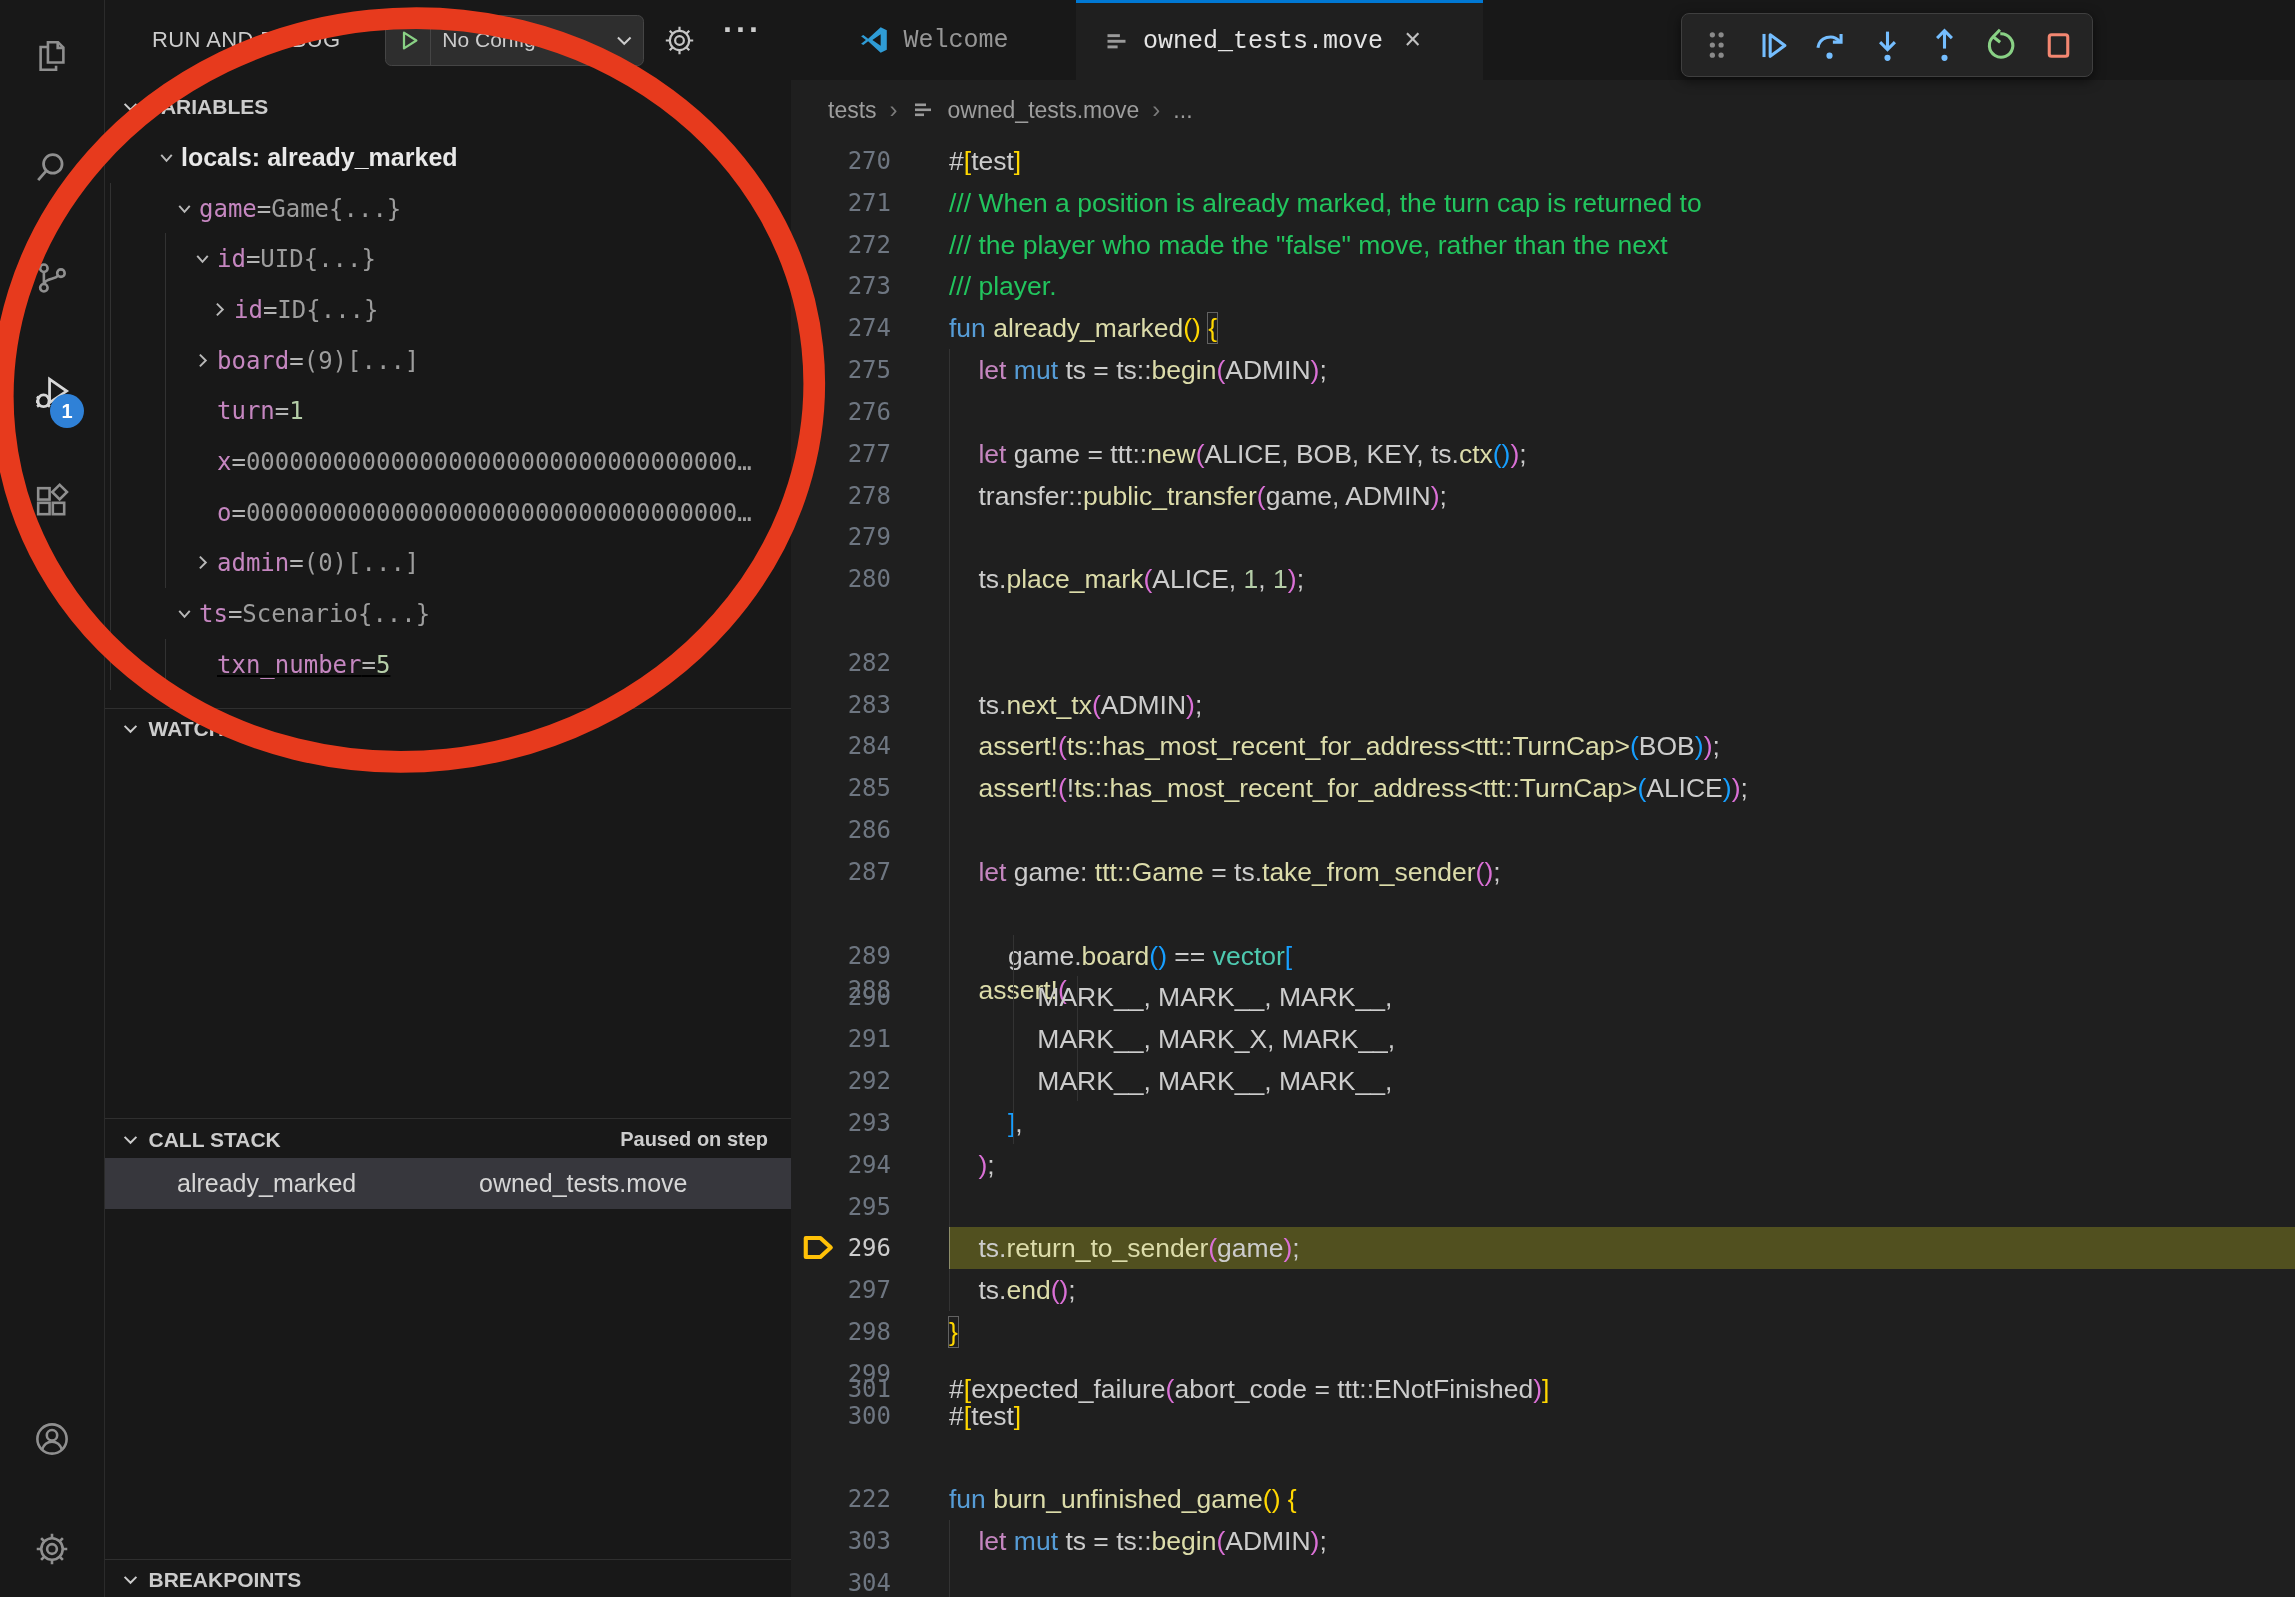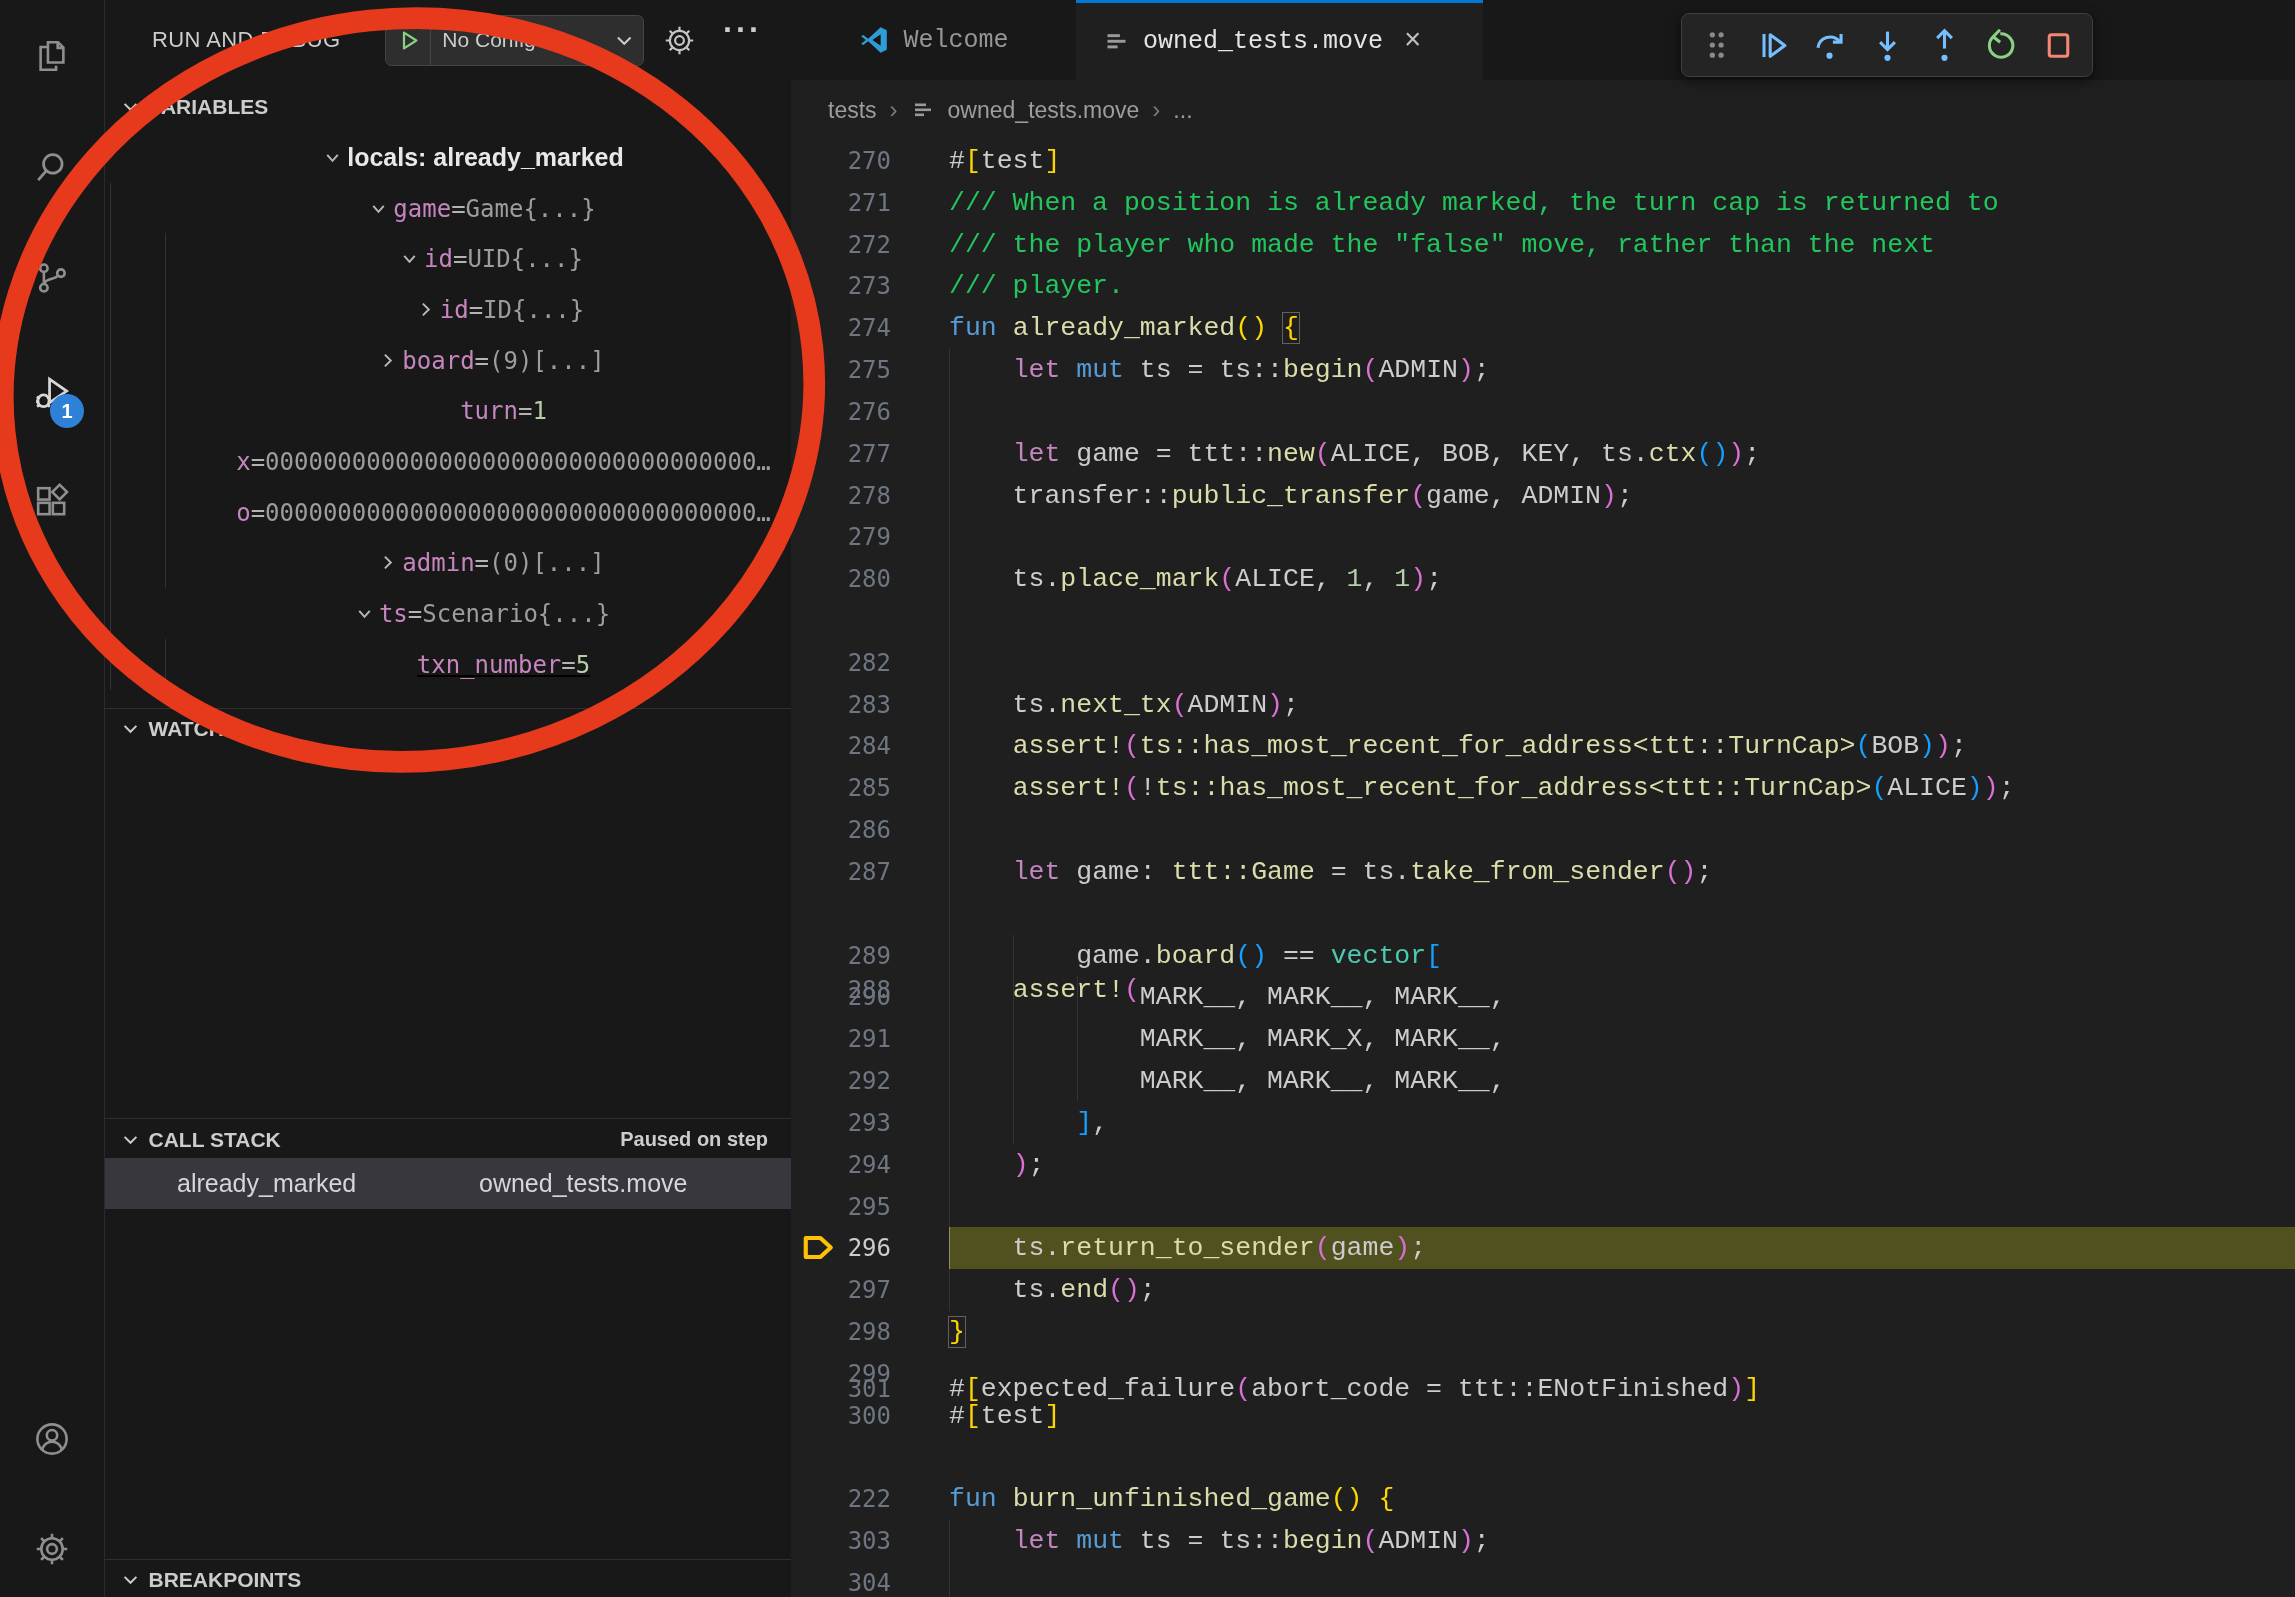--- a/index.html
+++ b/index.html
@@ -29,23 +29,23 @@
                   overflow:hidden; }
   #launch-chevron { padding:0 8px 0 1.6px; display:flex; }
   #sb-gear { left:557px; top:22.5px; } #sb-more { left:618px; top:11.3px; color:#cccccc; font-size:32px;
              letter-spacing:2.4px; font-weight:bold; }
 
   .section-header { position:absolute; left:0; width:687px; height:39px; display:flex;
                     align-items:center; color:#cccccc; font-weight:bold; font-size:21px; }
   .section-header .chev { margin:0 8px 0 14.5px; display:flex; }
   .section-divider { position:absolute; left:0; width:687px; height:0.8px; background:#2f2f2f; }
 
-  .tree-row { position:absolute; left:5px; width:687px; height:51px; display:flex;
+  .tree-row { position:absolute; left:12px; width:687px; height:51px; display:flex;
               align-items:center; font-family:"DejaVu Sans Mono", monospace; font-size:24px;
-              white-space:nowrap; overflow:hidden;justify-content:center; }
+              white-space:nowrap; overflow:hidden; }
   .tree-chev { width:29px; display:flex; justify-content:center; flex:none; }
   .scope-label { font-family:"Liberation Sans", sans-serif; font-weight:bold; font-size:25px; color:#e8e8e8; }
   .tname { color:#c586c0; } .tsep { color:#b4b4b4; } .tval { color:#9d9d9d; } .tnum { color:#b5cea8; }
   .tree-guide { position:absolute; width:0.8px; background:#323232; }
 
   #paused-badge { position:absolute; right:24px; top:0; height:39px; line-height:39px;
                   color:#cccccc; font-weight:bold; font-size:20px; }
   #callstack-row { left:0; top:1158px; width:687px; height:51px; background:#37373d; }
   #cs-fn   { position:absolute; left:72px;  top:0; height:51px; line-height:51px; color:#d6d6d6; font-size:25px; }
   #cs-file { position:absolute; left:374px; top:0; height:51px; line-height:51px; color:#d6d6d6; font-size:25px; }
@@ -70,21 +70,21 @@
                  padding-left:37px; color:#9d9d9d; font-size:23px; gap:13px; }
   .bc-sep { color:#7a7a7a; font-size:24px; }
 
   #code-layer { left:0; top:0; width:1504px; height:1597px; overflow:hidden; }
   .code-line { position:absolute; left:0; width:1504px; height:42px; line-height:42px; }
   .code-line.current { background:linear-gradient(to right, transparent 158px, #51501f 158px); }
   .ln { position:absolute; left:0; top:0; width:100px; text-align:right; color:#6e7681;
         font-family:"DejaVu Sans Mono", monospace; font-size:24px; }
   .current .ln { color:#cccccc; }
   .code-text { position:absolute; left:158px; top:0; white-space:pre;
-               font-family:Liberation Mono, monospace; font-size:26.5px; }
+               font-family:Liberation Sans, sans-serif; font-size:26.5px; }
   .tk-p{color:#cccccc} .tk-c{color:#22c55e} .tk-k{color:#569cd6} .tk-l{color:#c586c0}
   .tk-f{color:#dcdcaa} .tk-t{color:#4ec9b0} .tk-n{color:#b5cea8}
   .tk-g{color:#ffd700} .tk-o{color:#da70d6} .tk-b{color:#179fff}
   .tk-gm{color:#ffd700; outline:0.8px solid #626262; outline-offset:0.8px;}
   .indent-guide { position:absolute; width:0.8px; background:#333333; }
   .indent-guide.lit { background:#8c8c68; }
   #step-marker { position:absolute; left:9.7px; top:6.4px; }
 
   #annotation-overlay { left:0; top:0; width:2295px; height:1597px; pointer-events:none; z-index:50; }
 </style>

